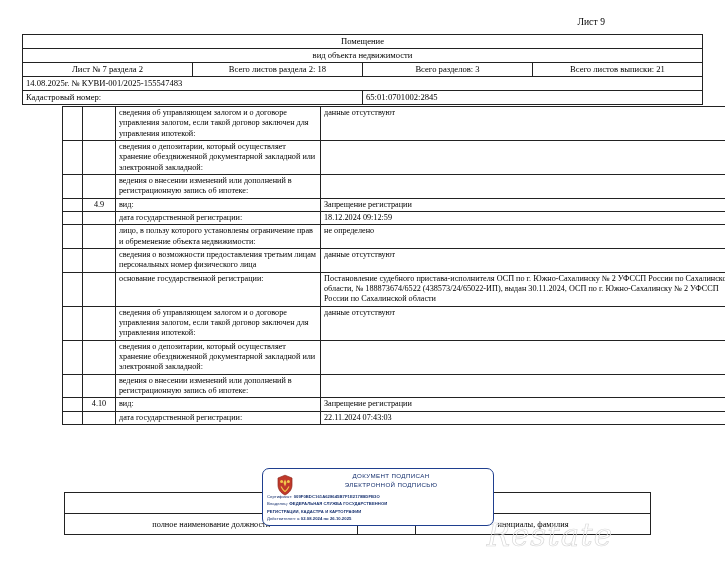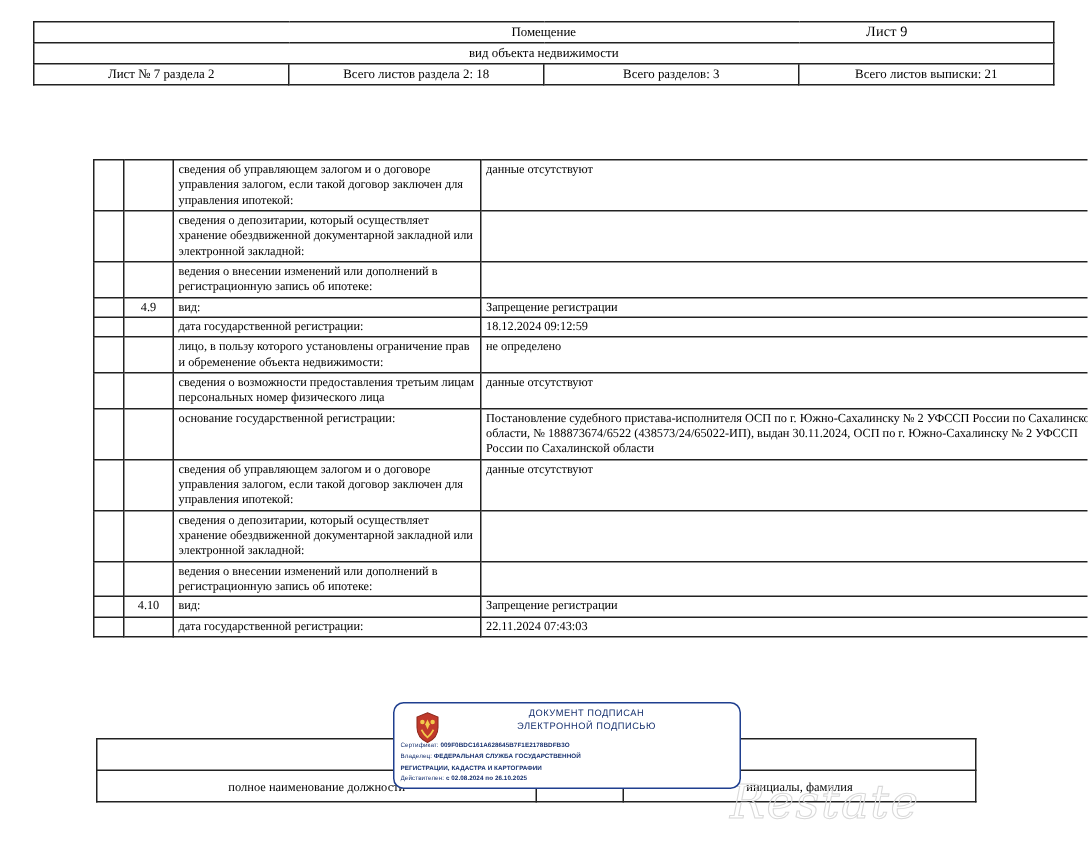--- a/index.html
+++ b/index.html
@@ -48,21 +48,21 @@
   }
   td.center { text-align: center; }
 
   .tbl-wrap {
     position: absolute;
     left: 22px;
     width: 681px;
   }
 
   
-  #top-table { top: 14px; }
+  #top-table { top: 34px; }
   #top-table td { height: 11px; font-size: 8.6px; }
 
   #meta-table { top: 76px; }
   #meta-table td { font-size: 8.6px; }
 
   
   #body-table { top: 106px; padding-left: 40px; }
   #body-table td {
     font-size: 8.2px;
     line-height: 1.26;
@@ -169,20 +169,33 @@
         <tr>
           <td class="center" style="width:25%">Лист № 7 раздела 2</td>
           <td class="center" style="width:27%">Всего листов раздела 2: 18</td>
           <td class="center" style="width:23%">Всего разделов: 3</td>
           <td class="center" style="width:25%">Всего листов выписки: 21</td>
         </tr>
       </tbody>
     </table>
   </div>
 
+  <div class="tbl-wrap" id="meta-table">
+    <table>
+      <tbody>
+        <tr>
+          <td colspan="2">14.08.2025г. № КУВИ-001/2025-155547483</td>
+        </tr>
+        <tr>
+          <td style="width:258px">Кадастровый номер:</td>
+          <td>65:01:0701002:2845</td>
+        </tr>
+      </tbody>
+    </table>
+  </div>
 
   <div class="tbl-wrap" id="body-table">
     <table>
       <colgroup>
         <col class="col-a">
           <col class="col-b">
           <col class="col-c">
           <col class="col-d">
       </colgroup>
       <tbody id="body-rows">

